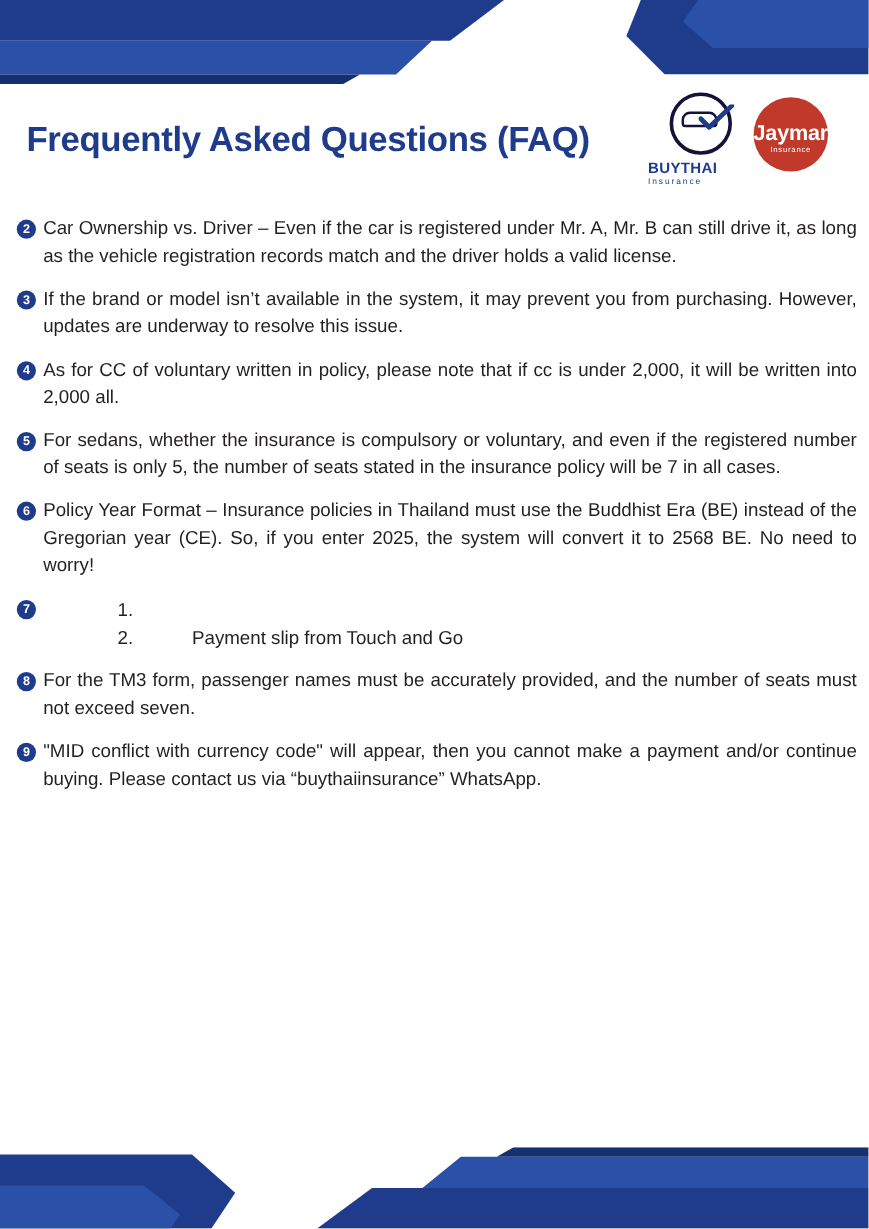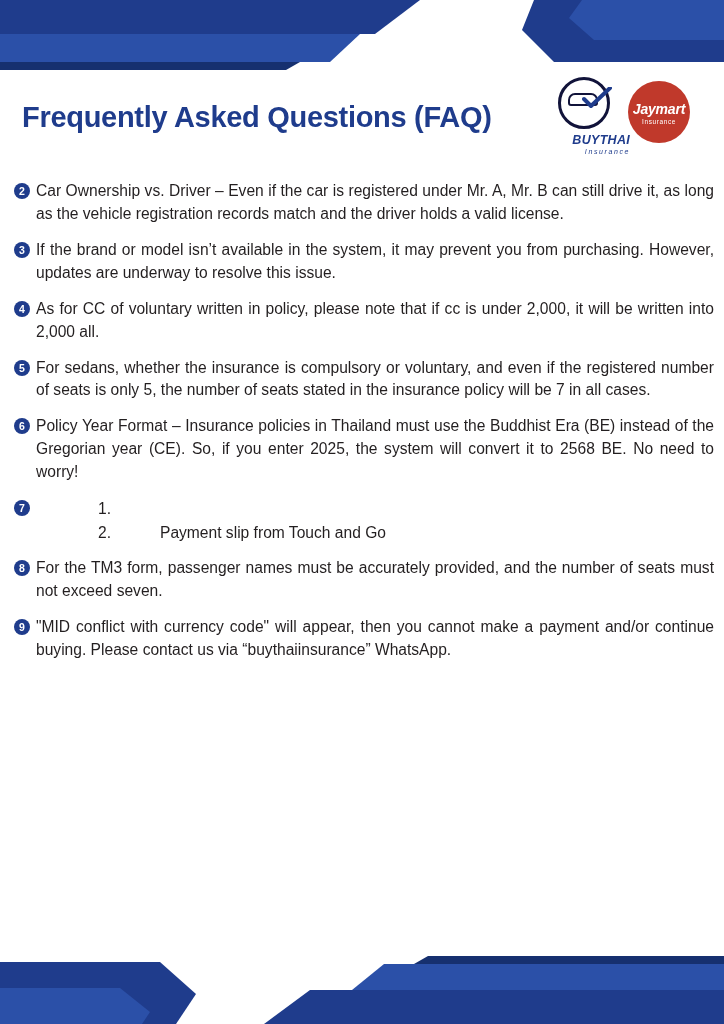--- a/index.html
+++ b/index.html
@@ -47,22 +47,21 @@
     font-family: "Liberation Sans", sans-serif;
   }
 
   
   #logo-buythai {
     position: absolute;
     left: 540px;
     top: -18px;
     width: 90px;
     height: 92px;
-    text-align: right;
-    font-style: italic;
+    text-align: left;
   }
   #logo-buythai .mark {
     position: relative;
     width: 66px;
     height: 58px;
     margin: 0 auto;
   }
   #logo-buythai .ring {
     position: absolute;
     left: 6px;
@@ -111,23 +110,22 @@
     width: 62px;
     height: 62px;
     border-radius: 50%;
     background: #c0392b;
     box-shadow: 0 0 0 2px #ffffff;
     text-align: center;
     color: #ffffff;
   }
   #logo-jaymart .j-name {
     margin-top: 21px;
-    font-size: 14px;
-    font-weight: bold;
-    font-style: italic;
+    font-size: 18px;
+    font-weight: bold;
     line-height: 1;
     letter-spacing: -0.2px;
   }
   #logo-jaymart .j-sub {
     font-size: 6.5px;
     letter-spacing: 0.6px;
     margin-top: 2px;
   }
 
   

